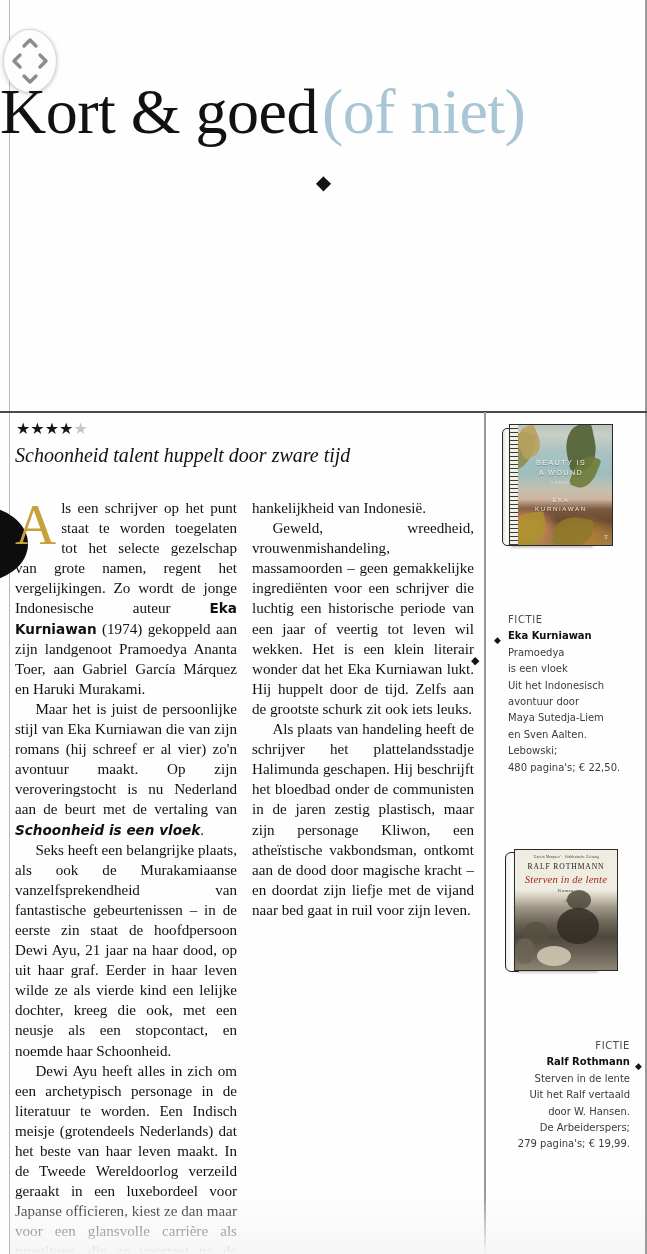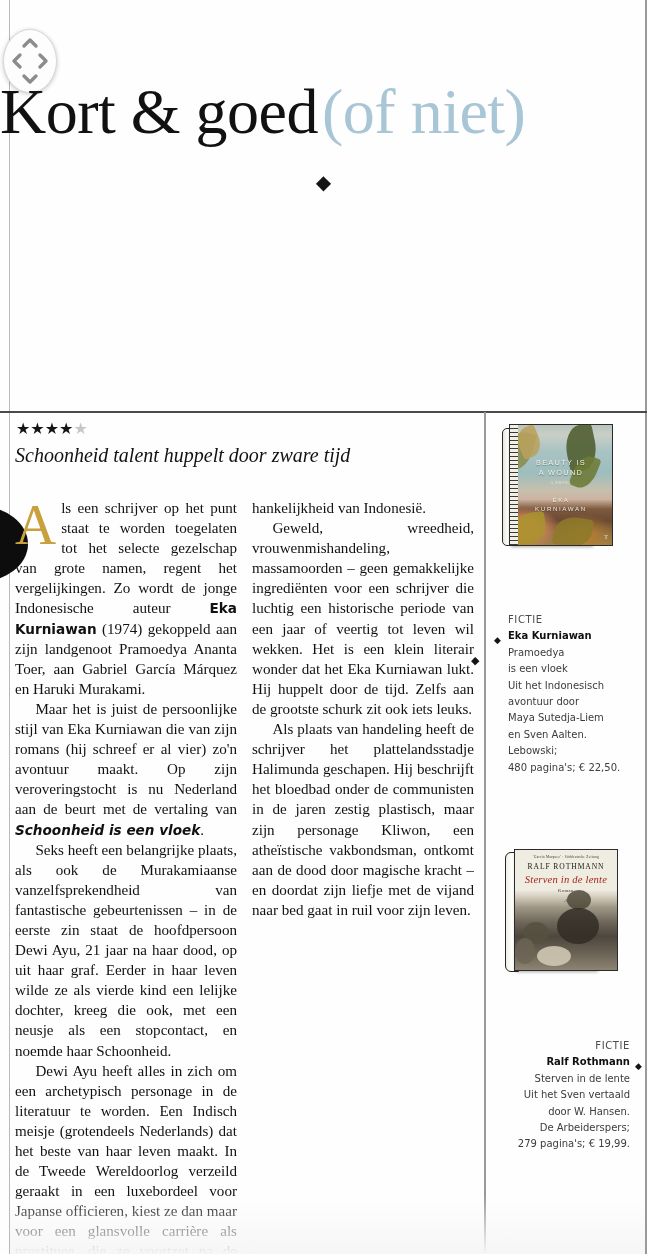--- a/index.html
+++ b/index.html
@@ -320,21 +320,21 @@
         <div class="c2sub">Roman</div>
         <div class="c2logo">A</div>
       </div>
     </div>
 
     <div class="cap-dia cap2-dia">◆</div>
     <div class="cap cap2">
       <div class="kicker">FICTIE</div>
       <div class="author">Ralf Rothmann</div>
       <div>Sterven in de lente</div>
-      <div>Uit het Sven vertaald</div>
+      <div>Uit het Ralf vertaald</div>
       <div>door W. Hansen.</div>
       <div>De Arbeiderspers;</div>
       <div>279 pagina's; € 19,99.</div>
     </div>
 
   </div>
 
   <div class="bottom-fade"></div>
 </div>
 

